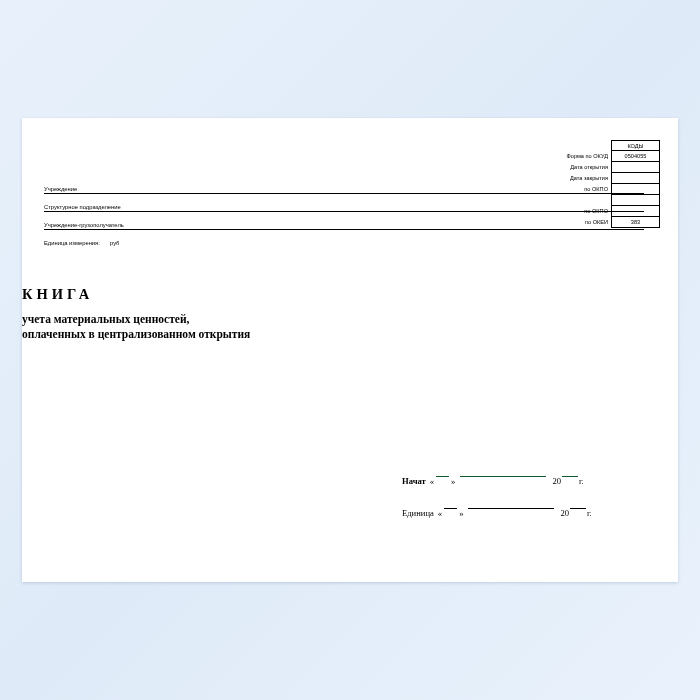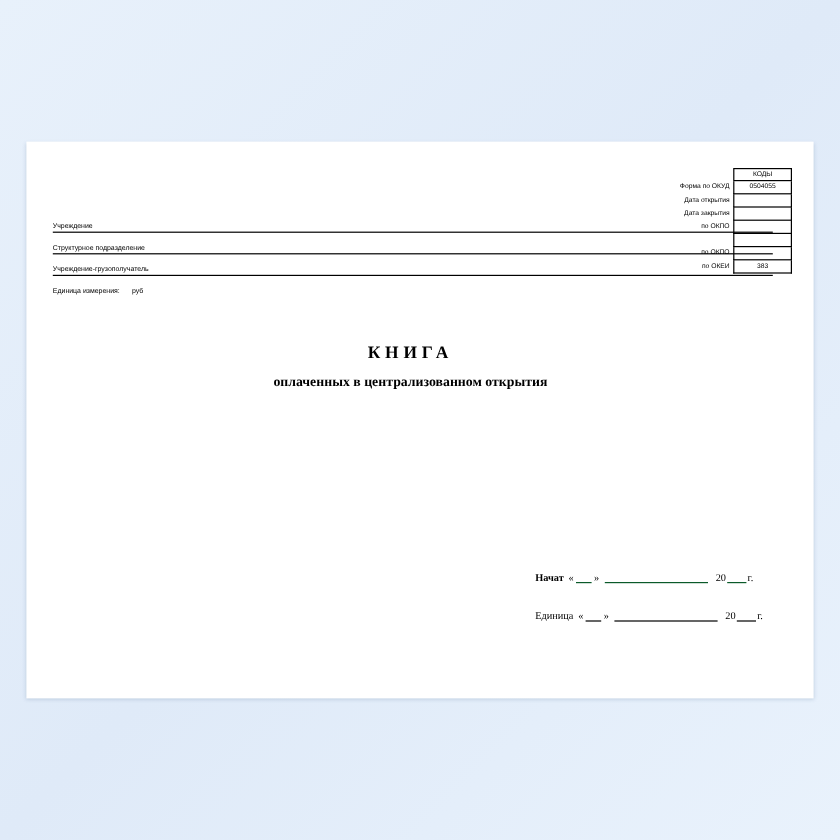--- a/index.html
+++ b/index.html
@@ -103,21 +103,20 @@
     color: #000;
     white-space: nowrap;
   }
 
   
   .title-wrap {
     position: absolute;
     left: 0;
     right: 16px;
     top: 168px;
-    text-align: center;
   }
   .title-main {
     font-family: "Liberation Serif", serif;
     font-weight: bold;
     font-size: 14.5px;
     letter-spacing: 4px;
     color: #000;
     margin-bottom: 9px;
   }
   .title-sub {
@@ -132,24 +131,23 @@
   .dates {
     position: absolute;
     left: 380px;
     top: 358px;
     font-family: "Liberation Serif", serif;
     font-size: 8.6px;
     color: #000;
   }
   .date-row {
     display: flex;
-    align-items: flex-end;
+    align-items: flex-start;
     margin-bottom: 22px;
     white-space: nowrap;
-    margin-left: 44px;
   }
   .date-word {
     font-weight: bold;
     margin-right: 3px;
   }
   .date-word.light { font-weight: normal; }
   .q-open, .q-close { margin: 0 1px; }
   .blank-short {
     display: inline-block;
     width: 16px;
@@ -231,20 +229,21 @@
         <span class="field-value"></span>
       </div>
       <div class="field-row noline">
         <span class="field-label">Единица измерения:</span>
         <span class="field-value">руб</span>
       </div>
     </div>
 
     <div class="title-wrap">
       <div class="title-main">КНИГА</div>
+      <div class="title-sub">учета материальных ценностей,</div>
       <div class="title-sub">оплаченных в централизованном открытия</div>
     </div>
 
     <div class="dates">
       <div class="date-row">
         <span class="date-word">Начат</span>
         <span class="q-open">«</span>
         <span class="blank-tiny"></span>
         <span class="q-close">»</span>
         <span class="blank-long"></span>

